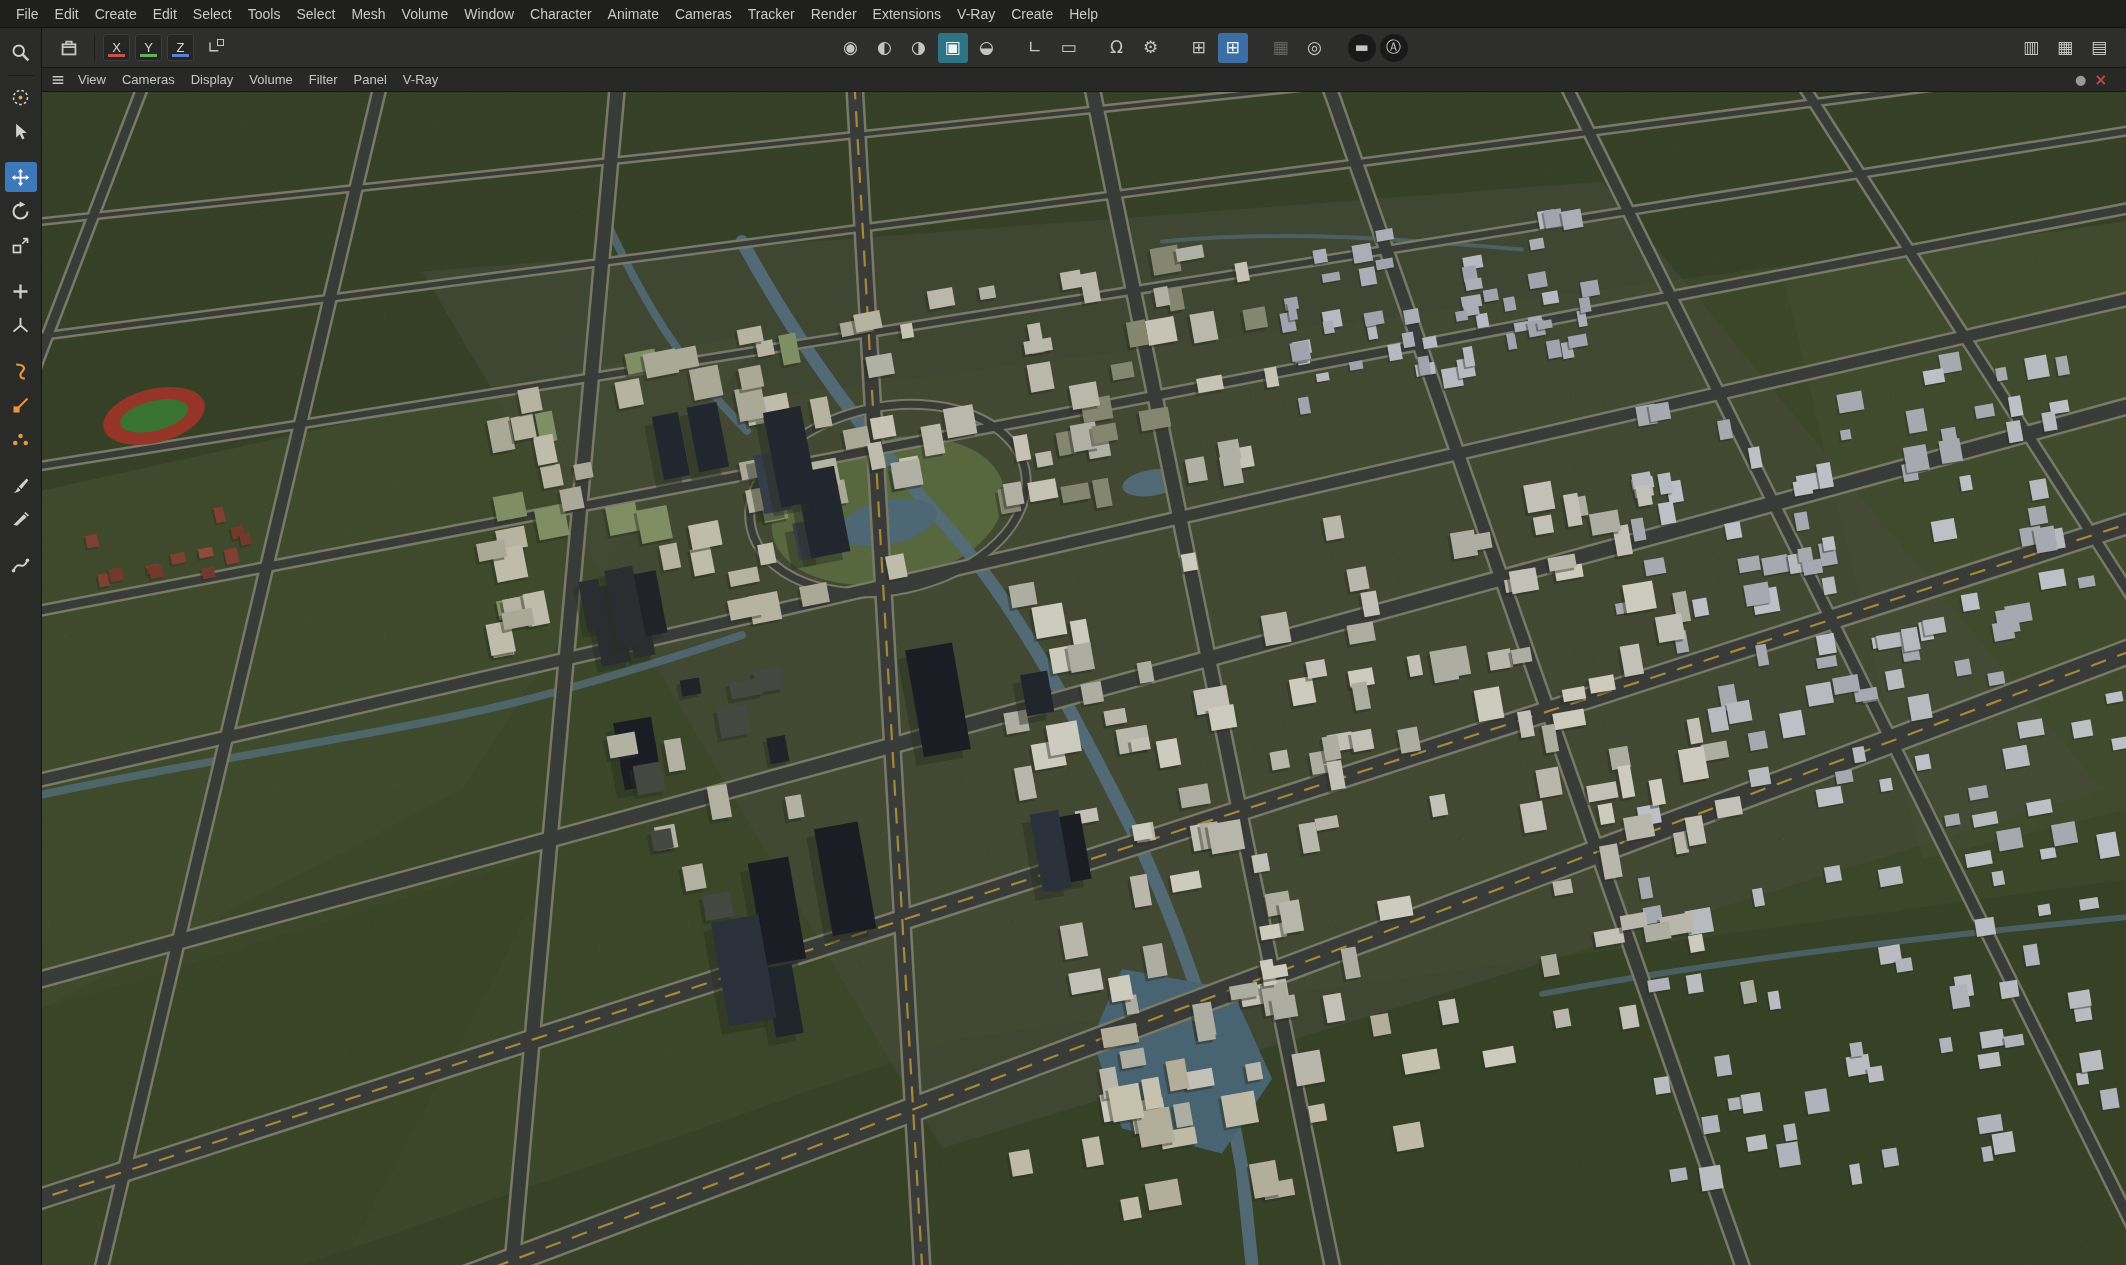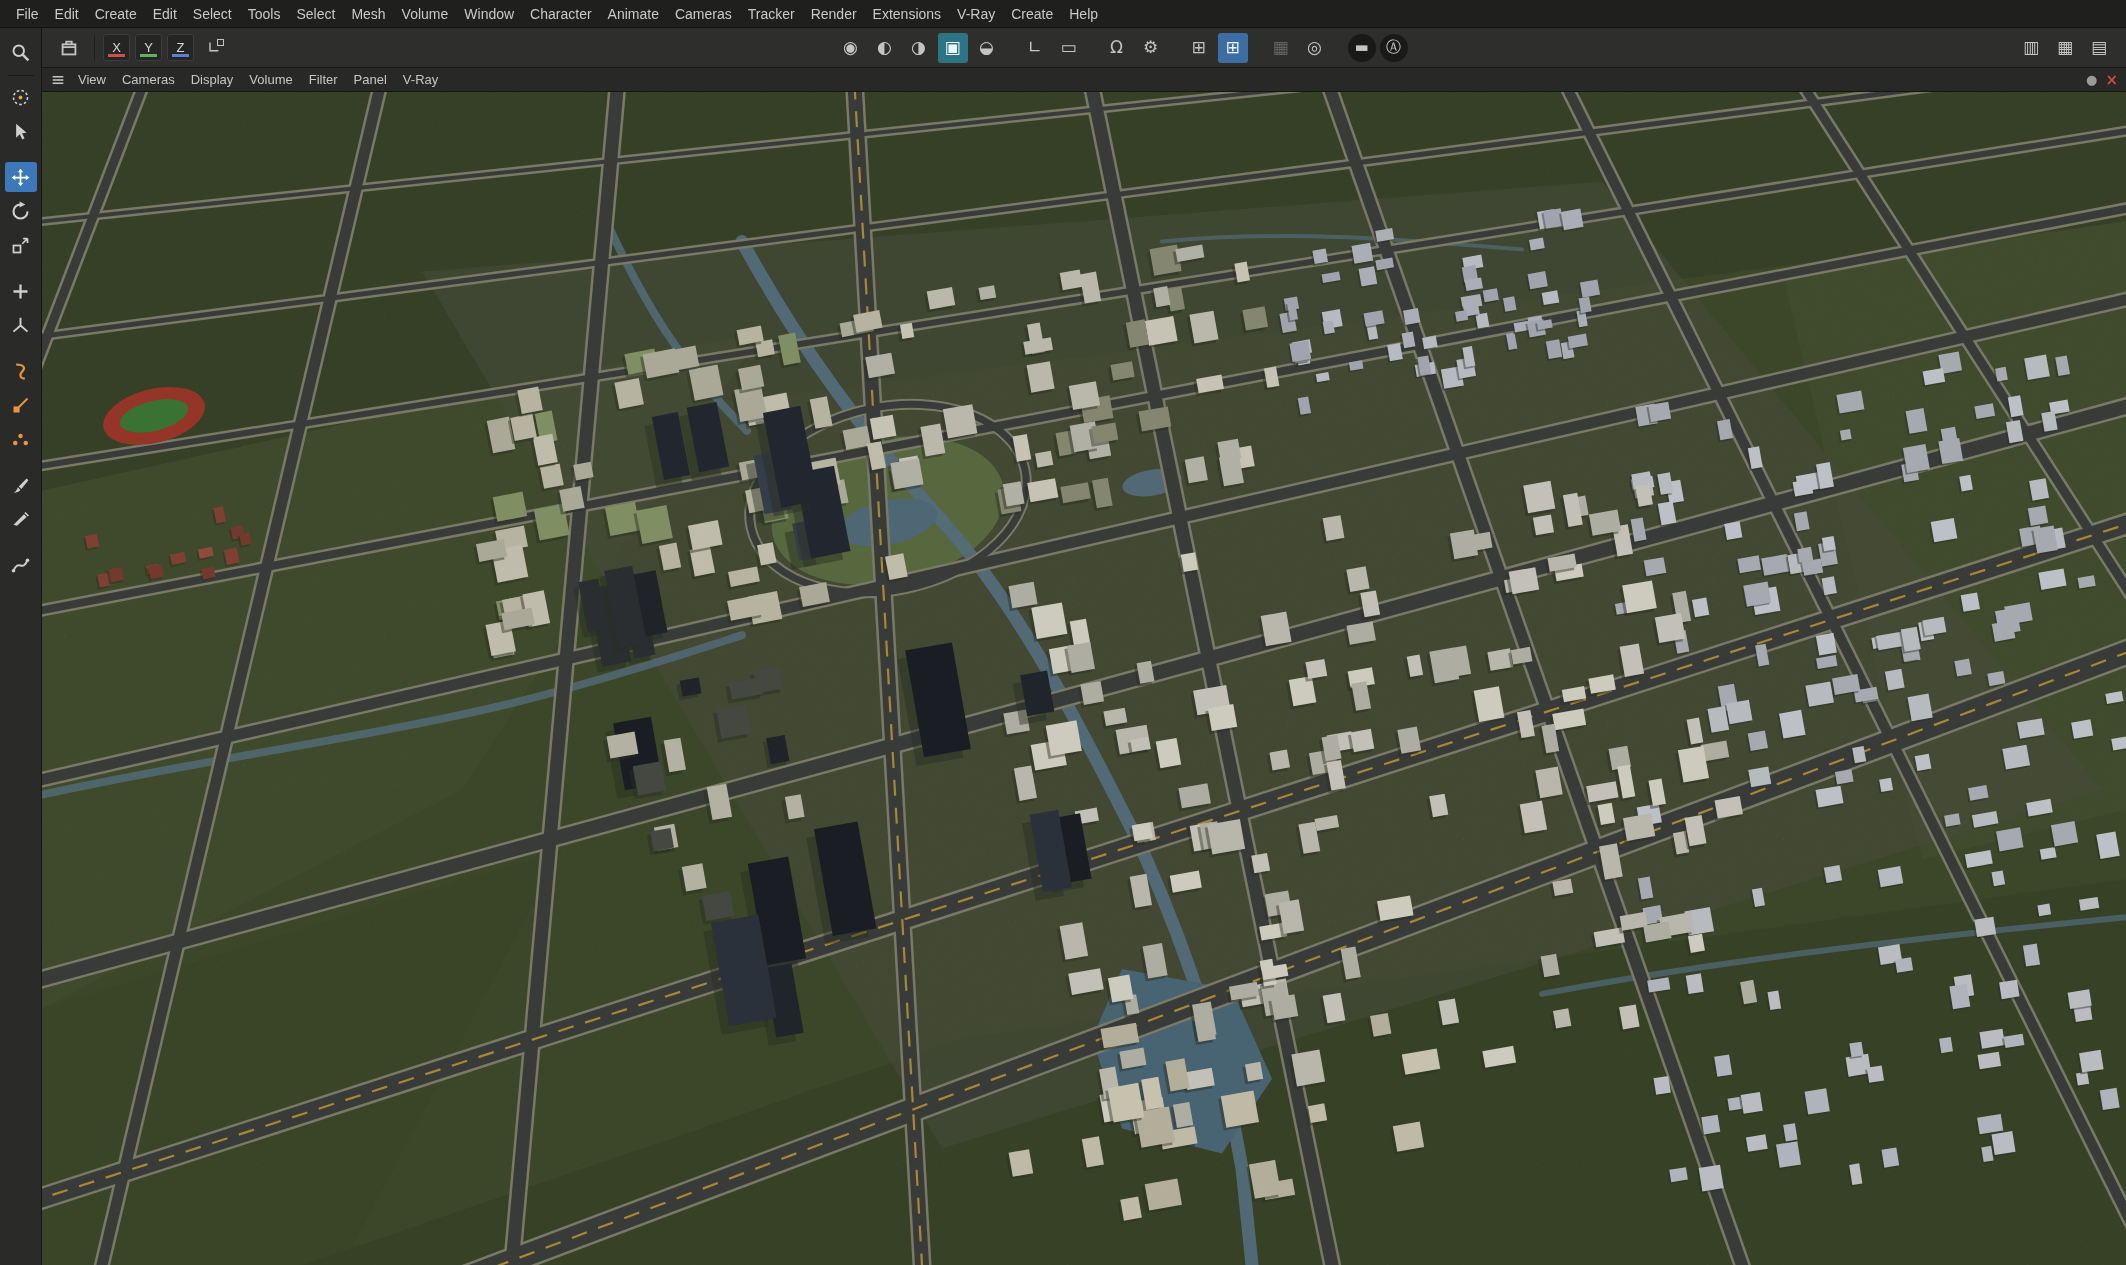--- a/index.html
+++ b/index.html
@@ -45,21 +45,21 @@
   .axis-btn::after{content:"";position:absolute;left:4px;right:4px;bottom:3px;height:3px;
     background:var(--u,#888)}
   .coord-btn{position:relative;width:30px;height:30px;display:flex;align-items:center;
     justify-content:center;color:#c4c4c4;font-family:"DejaVu Sans",sans-serif;font-size:16px}
   .coord-btn::after{content:"";position:absolute;top:6px;right:5px;width:5px;height:5px;
     border:1px solid #c4c4c4}
   .tb-ico svg{width:22px;height:22px}
 
   
   .vmenu{height:24px;background:#282827;border-bottom:1px solid #151515;
-    display:flex;align-items:center;padding:0 8px 0 4px}
+    display:flex;align-items:center;padding:0 19px 0 4px}
   .vm-ham{width:24px;height:20px;display:flex;align-items:center;justify-content:center;color:#c6c6c6}
   .vm-ham svg{width:16px;height:16px}
   .vmenu-item{color:#c6c6c6;font-size:13px;padding:2px 8px;cursor:default;white-space:nowrap}
   .vm-right{margin-left:auto;display:flex;align-items:center;gap:8px}
   .vm-rico{font-family:"DejaVu Sans",sans-serif;font-size:13px;color:#9a9a9a;cursor:default}
   .vm-rico.red{color:#c84b42;font-weight:bold;font-size:15px}
 
   
   .viewport{flex:1;position:relative;background:#58693c;min-height:0;overflow:hidden}
   .viewport svg.scene{position:absolute;inset:0;width:100%;height:100%}

